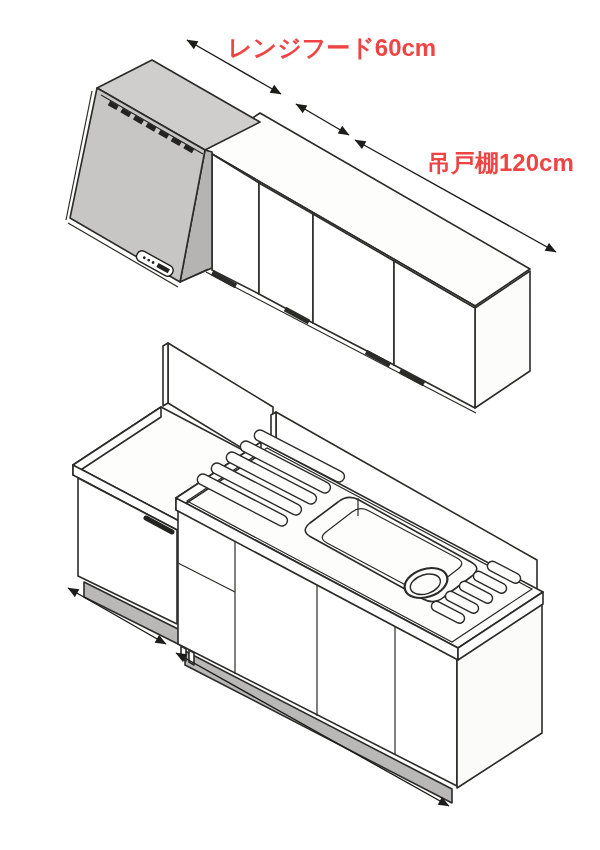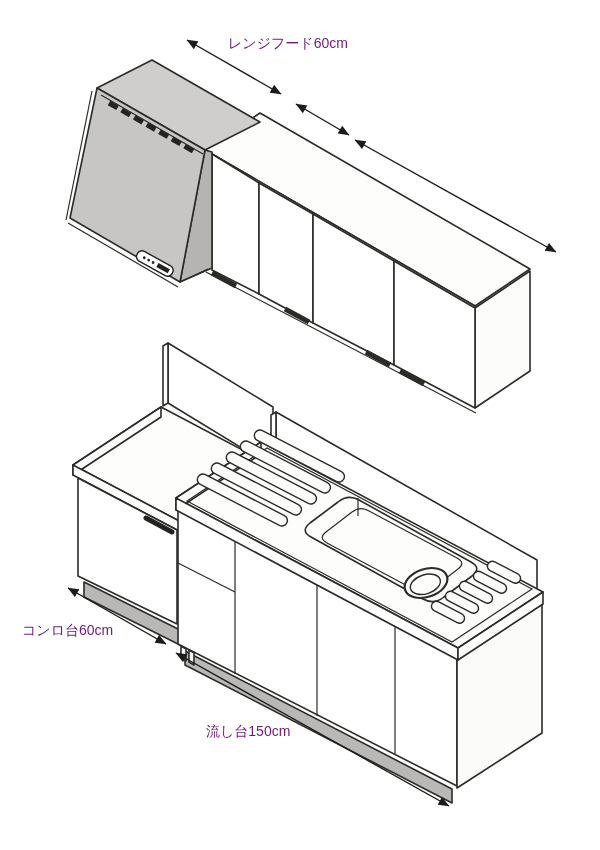--- a/index.html
+++ b/index.html
@@ -1,21 +1,21 @@
 <!DOCTYPE html>
 <html><head>
 <meta charset="utf-8">
 <style>
   html,body{margin:0;padding:0;background:#ffffff;}
   .canvas{
     position:relative;width:600px;height:850px;background:#ffffff;overflow:hidden;
     font-family:"Liberation Sans","DejaVu Sans",sans-serif;
   }
   .dim-label{
-    position:absolute;font-size:14px;font-weight:400;color:#701a75;
+    position:absolute;font-size:24px;font-weight:700;color:#ef4444;
     white-space:nowrap;letter-spacing:0px;line-height:1;
   }
   svg{position:absolute;left:0;top:0;}
   .outline{stroke:#2b2b28;stroke-width:1.6;stroke-linejoin:round;}
   .thin{stroke:#2b2b28;stroke-width:1.2;fill:none;}
   .arrow{stroke:#1c1c1a;stroke-width:1.4;fill:none;}
 </style>
 </head>
 <body>
 
@@ -169,16 +169,15 @@
   <g>
     <line class="arrow" x1="187" y1="40" x2="281" y2="94" marker-start="url(#ah)" marker-end="url(#ah)"></line>
     <line class="arrow" x1="296" y1="104" x2="349" y2="135" marker-start="url(#ah)" marker-end="url(#ah)"></line>
     <line class="arrow" x1="355" y1="140" x2="556" y2="252" marker-start="url(#ah)" marker-end="url(#ah)"></line>
     <line class="arrow" x1="68" y1="588" x2="166" y2="644" marker-start="url(#ah)" marker-end="url(#ah)"></line>
     <line class="arrow" x1="176" y1="653" x2="449" y2="806" marker-start="url(#ah)" marker-end="url(#ah)"></line>
   </g>
 </svg>
 
   <div class="dim-label" style="left:228px;top:36px;">レンジフード60cm</div>
-  <div class="dim-label" style="left:22px;top:623px;">コンロ台60cm</div>
-  <div class="dim-label" style="left:206px;top:724px;">流し台150cm</div>
+  <div class="dim-label" style="left:427px;top:151px;">吊戸棚120cm</div>
 
 </div>
 
 </body></html>

